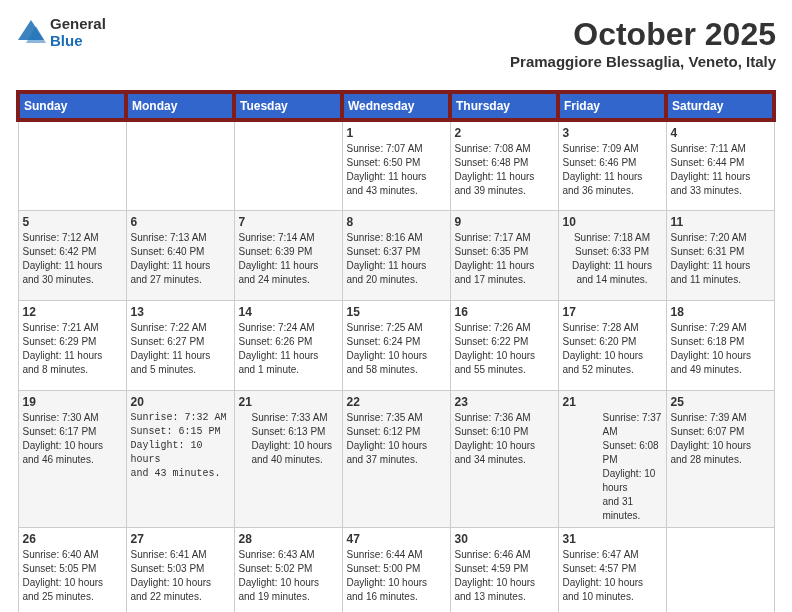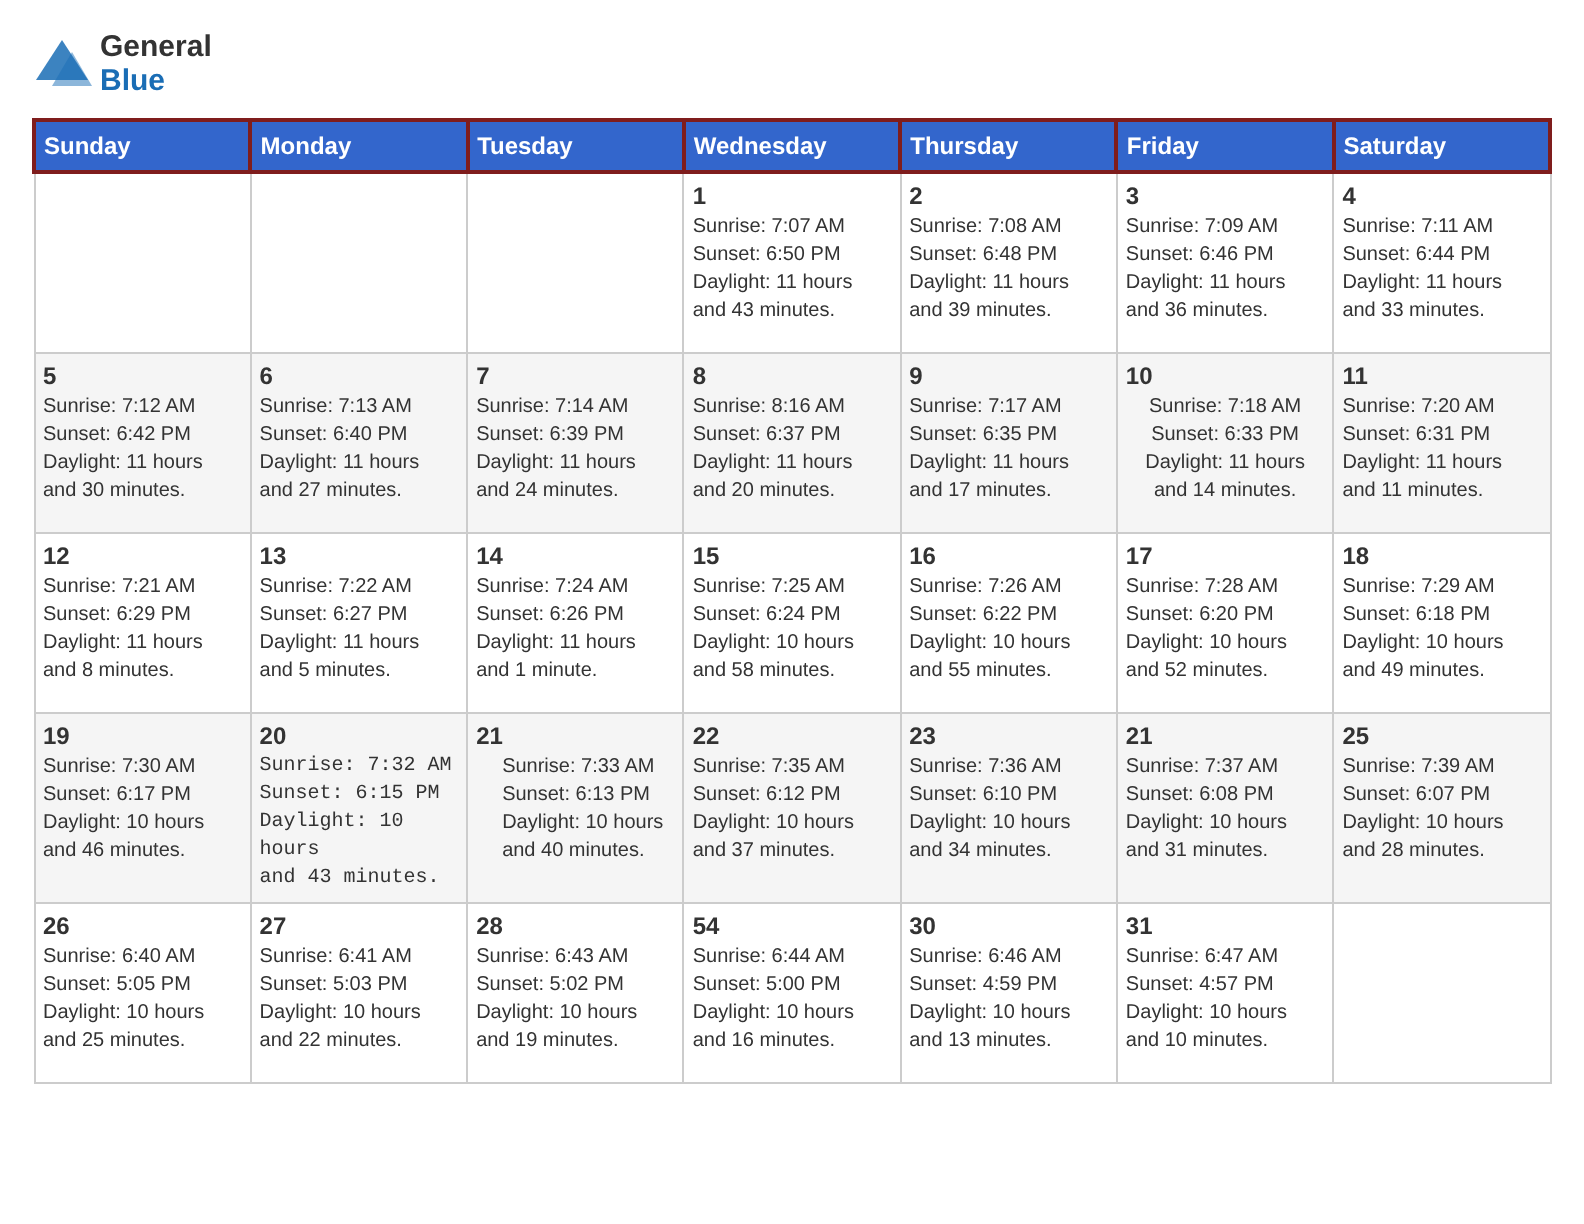--- a/index.html
+++ b/index.html
@@ -7,21 +7,21 @@
       font-family: Arial, sans-serif;
       background: #fff;
       width: 792px;
       min-height: 612px;
       padding: 16px;
     }
     .header-area {
       display: flex;
       align-items: flex-start;
       justify-content: space-between;
-      margin-bottom: 10px;
+      margin-bottom: 20px;
     }
     .logo {
       display: flex;
       align-items: center;
       gap: 4px;
     }
     .logo-text {
       display: flex;
       flex-direction: column;
       line-height: 1.1;
@@ -58,21 +58,21 @@
       border-collapse: collapse;
       border: 1px solid #ccc;
     }
     .calendar th {
       background-color: #3366cc;
       color: #fff;
       font-size: 12px;
       font-weight: bold;
       padding: 5px 4px;
       text-align: left;
-      border: 2px solid #7f1d1d;
+      border: 4px solid #7f1d1d;
     }
     .calendar td {
       width: 14.28%;
       vertical-align: top;
       border: 1px solid #ccc;
       padding: 4px 4px;
       font-size: 10.5px;
       color: #333;
       height: 90px;
       background: #fff;
@@ -105,20 +105,24 @@
   <div class="logo">
     <svg class="logo-icon" viewBox="0 0 30 30" xmlns="http://www.w3.org/2000/svg">
       <polygon points="15,2 28,22 2,22" fill="#1a6db5" opacity="0.85"></polygon>
       <polygon points="20,8 30,25 10,25" fill="#1a6db5" opacity="0.5"></polygon>
     </svg>
     <div class="logo-text">
       <span class="logo-general">General</span>
       <span class="logo-blue">Blue</span>
     </div>
   </div>
+  <div class="title-area">
+    <div class="month-title">October 2025</div>
+    <div class="location-title">Pramaggiore Blessaglia, Veneto, Italy</div>
+  </div>
 </div>
 
 <table class="calendar">
   <thead>
     <tr>
     <th>Sunday</th>
         <th>Monday</th>
         <th>Tuesday</th>
         <th>Wednesday</th>
         <th>Thursday</th>
@@ -293,21 +297,21 @@
         </td>
         <td>
           <span class="day-number">23</span>
           <div class="day-info" style="white-space: pre-line;">Sunrise: 7:36 AM
 Sunset: 6:10 PM
 Daylight: 10 hours
 and 34 minutes.</div>
         </td>
         <td>
           <span class="day-number">21</span>
-          <div class="day-info" style="white-space: pre-line;">Sunrise: 7:37 AM
+          <div class="day-info" style="white-space: pre-line; margin-left: 40px;">Sunrise: 7:37 AM
 Sunset: 6:08 PM
 Daylight: 10 hours
 and 31 minutes.</div>
         </td>
         <td>
           <span class="day-number">25</span>
           <div class="day-info" style="white-space: pre-line;">Sunrise: 7:39 AM
 Sunset: 6:07 PM
 Daylight: 10 hours
 and 28 minutes.</div>
@@ -329,21 +333,21 @@
 and 22 minutes.</div>
         </td>
         <td>
           <span class="day-number">28</span>
           <div class="day-info" style="white-space: pre-line;">Sunrise: 6:43 AM
 Sunset: 5:02 PM
 Daylight: 10 hours
 and 19 minutes.</div>
         </td>
         <td>
-          <span class="day-number">54</span>
+          <span class="day-number">47</span>
           <div class="day-info" style="white-space: pre-line;">Sunrise: 6:44 AM
 Sunset: 5:00 PM
 Daylight: 10 hours
 and 16 minutes.</div>
         </td>
         <td>
           <span class="day-number">30</span>
           <div class="day-info" style="white-space: pre-line;">Sunrise: 6:46 AM
 Sunset: 4:59 PM
 Daylight: 10 hours

